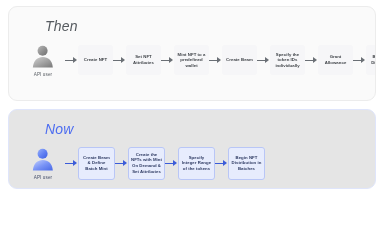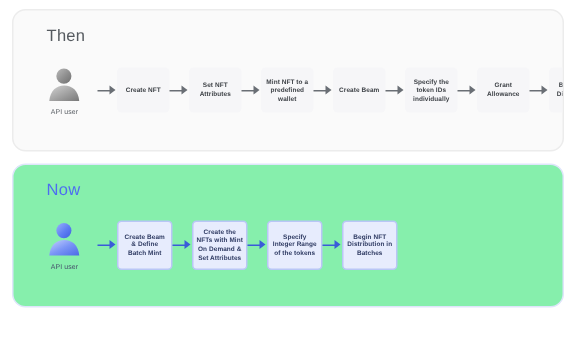--- a/index.html
+++ b/index.html
@@ -27,33 +27,34 @@
     box-sizing: border-box;
     border-radius: 9px;
     overflow: hidden;
   }
   .panel.then {
     height: 95px;
     background: #fafafa;
     border: 1px solid #ececec;
   }
   .panel.now {
-    height: 96px;
+    height: 80px;
     margin-top: 8px;
-    background: #86efac;
+    background: #e5e5e5;
     border: 1px solid #dfe5fb;
   }
 
   .panel-title {
     position: absolute;
-    left: 22px;
+    left: 36px;
     top: 11px;
-    font-size: 11px;
+    font-size: 14px;
     letter-spacing: 0.2px;
     font-weight: 400;
+    font-style: italic;
   }
   .panel.then .panel-title { color: #555a5f; }
   .panel.now  .panel-title { color: #4d6df0; }
 
   .flow {
     position: absolute;
     left: 12px;
     top: 30px;
     display: flex;
     align-items: center;

